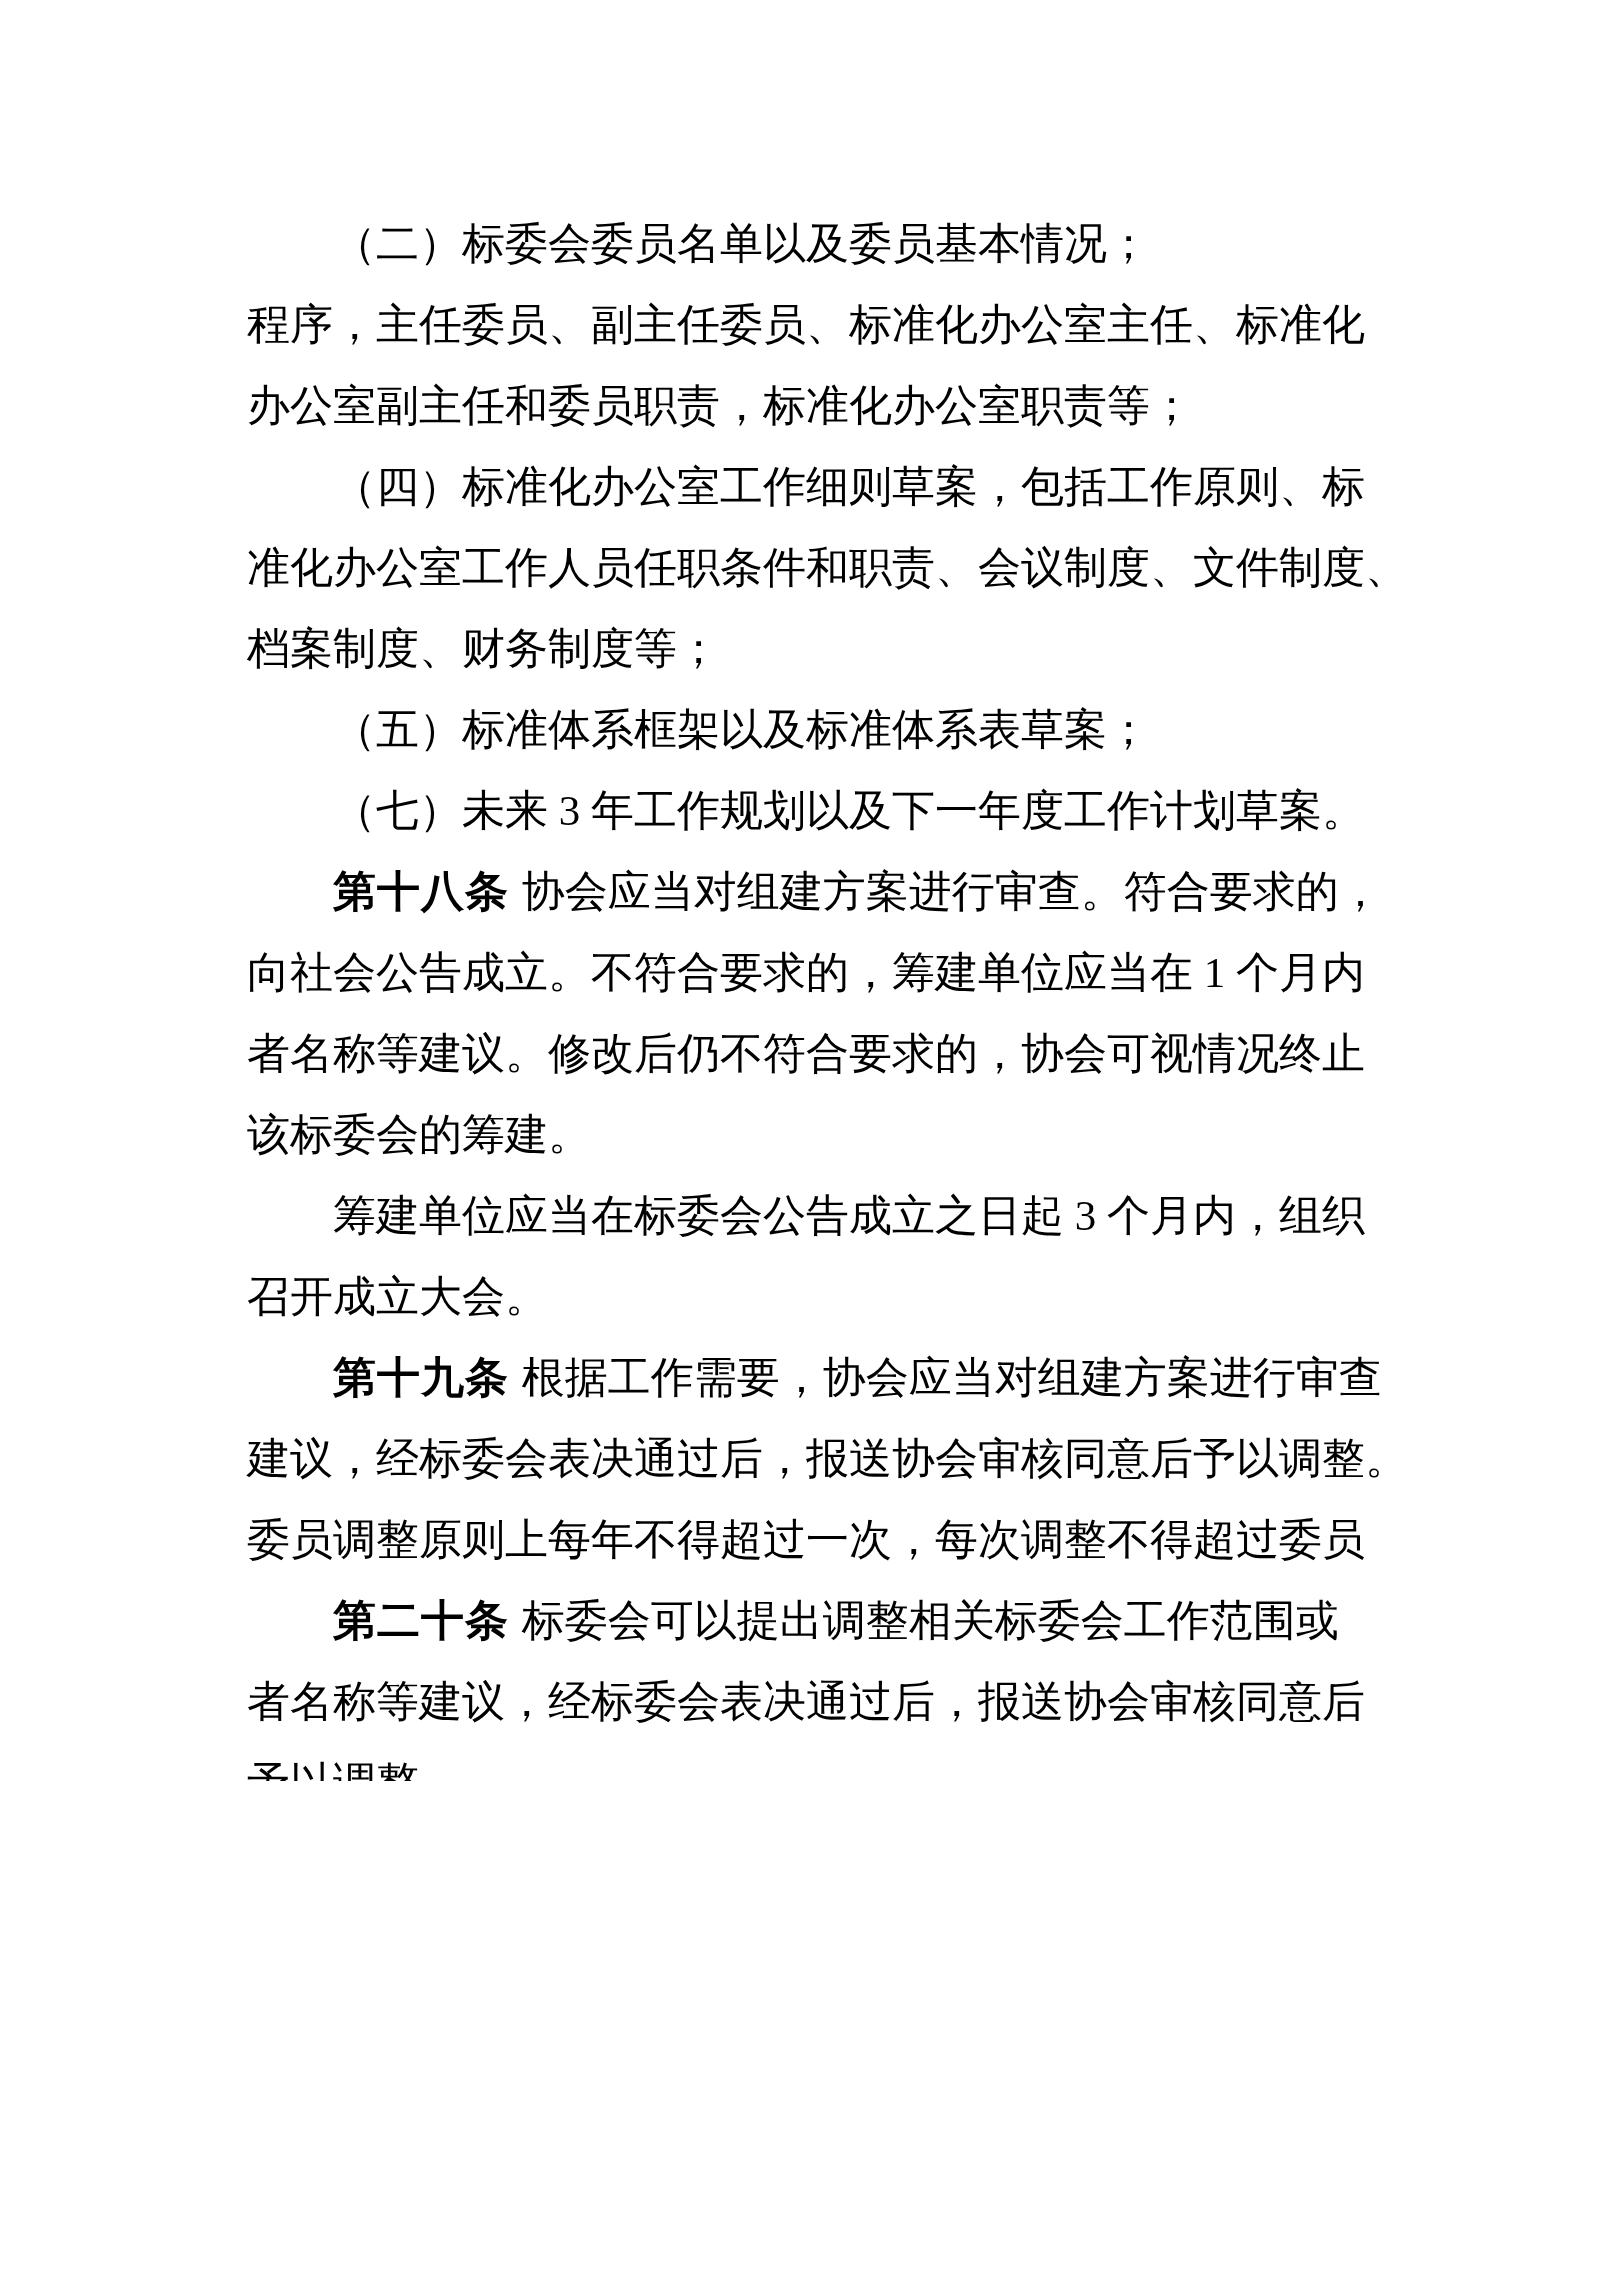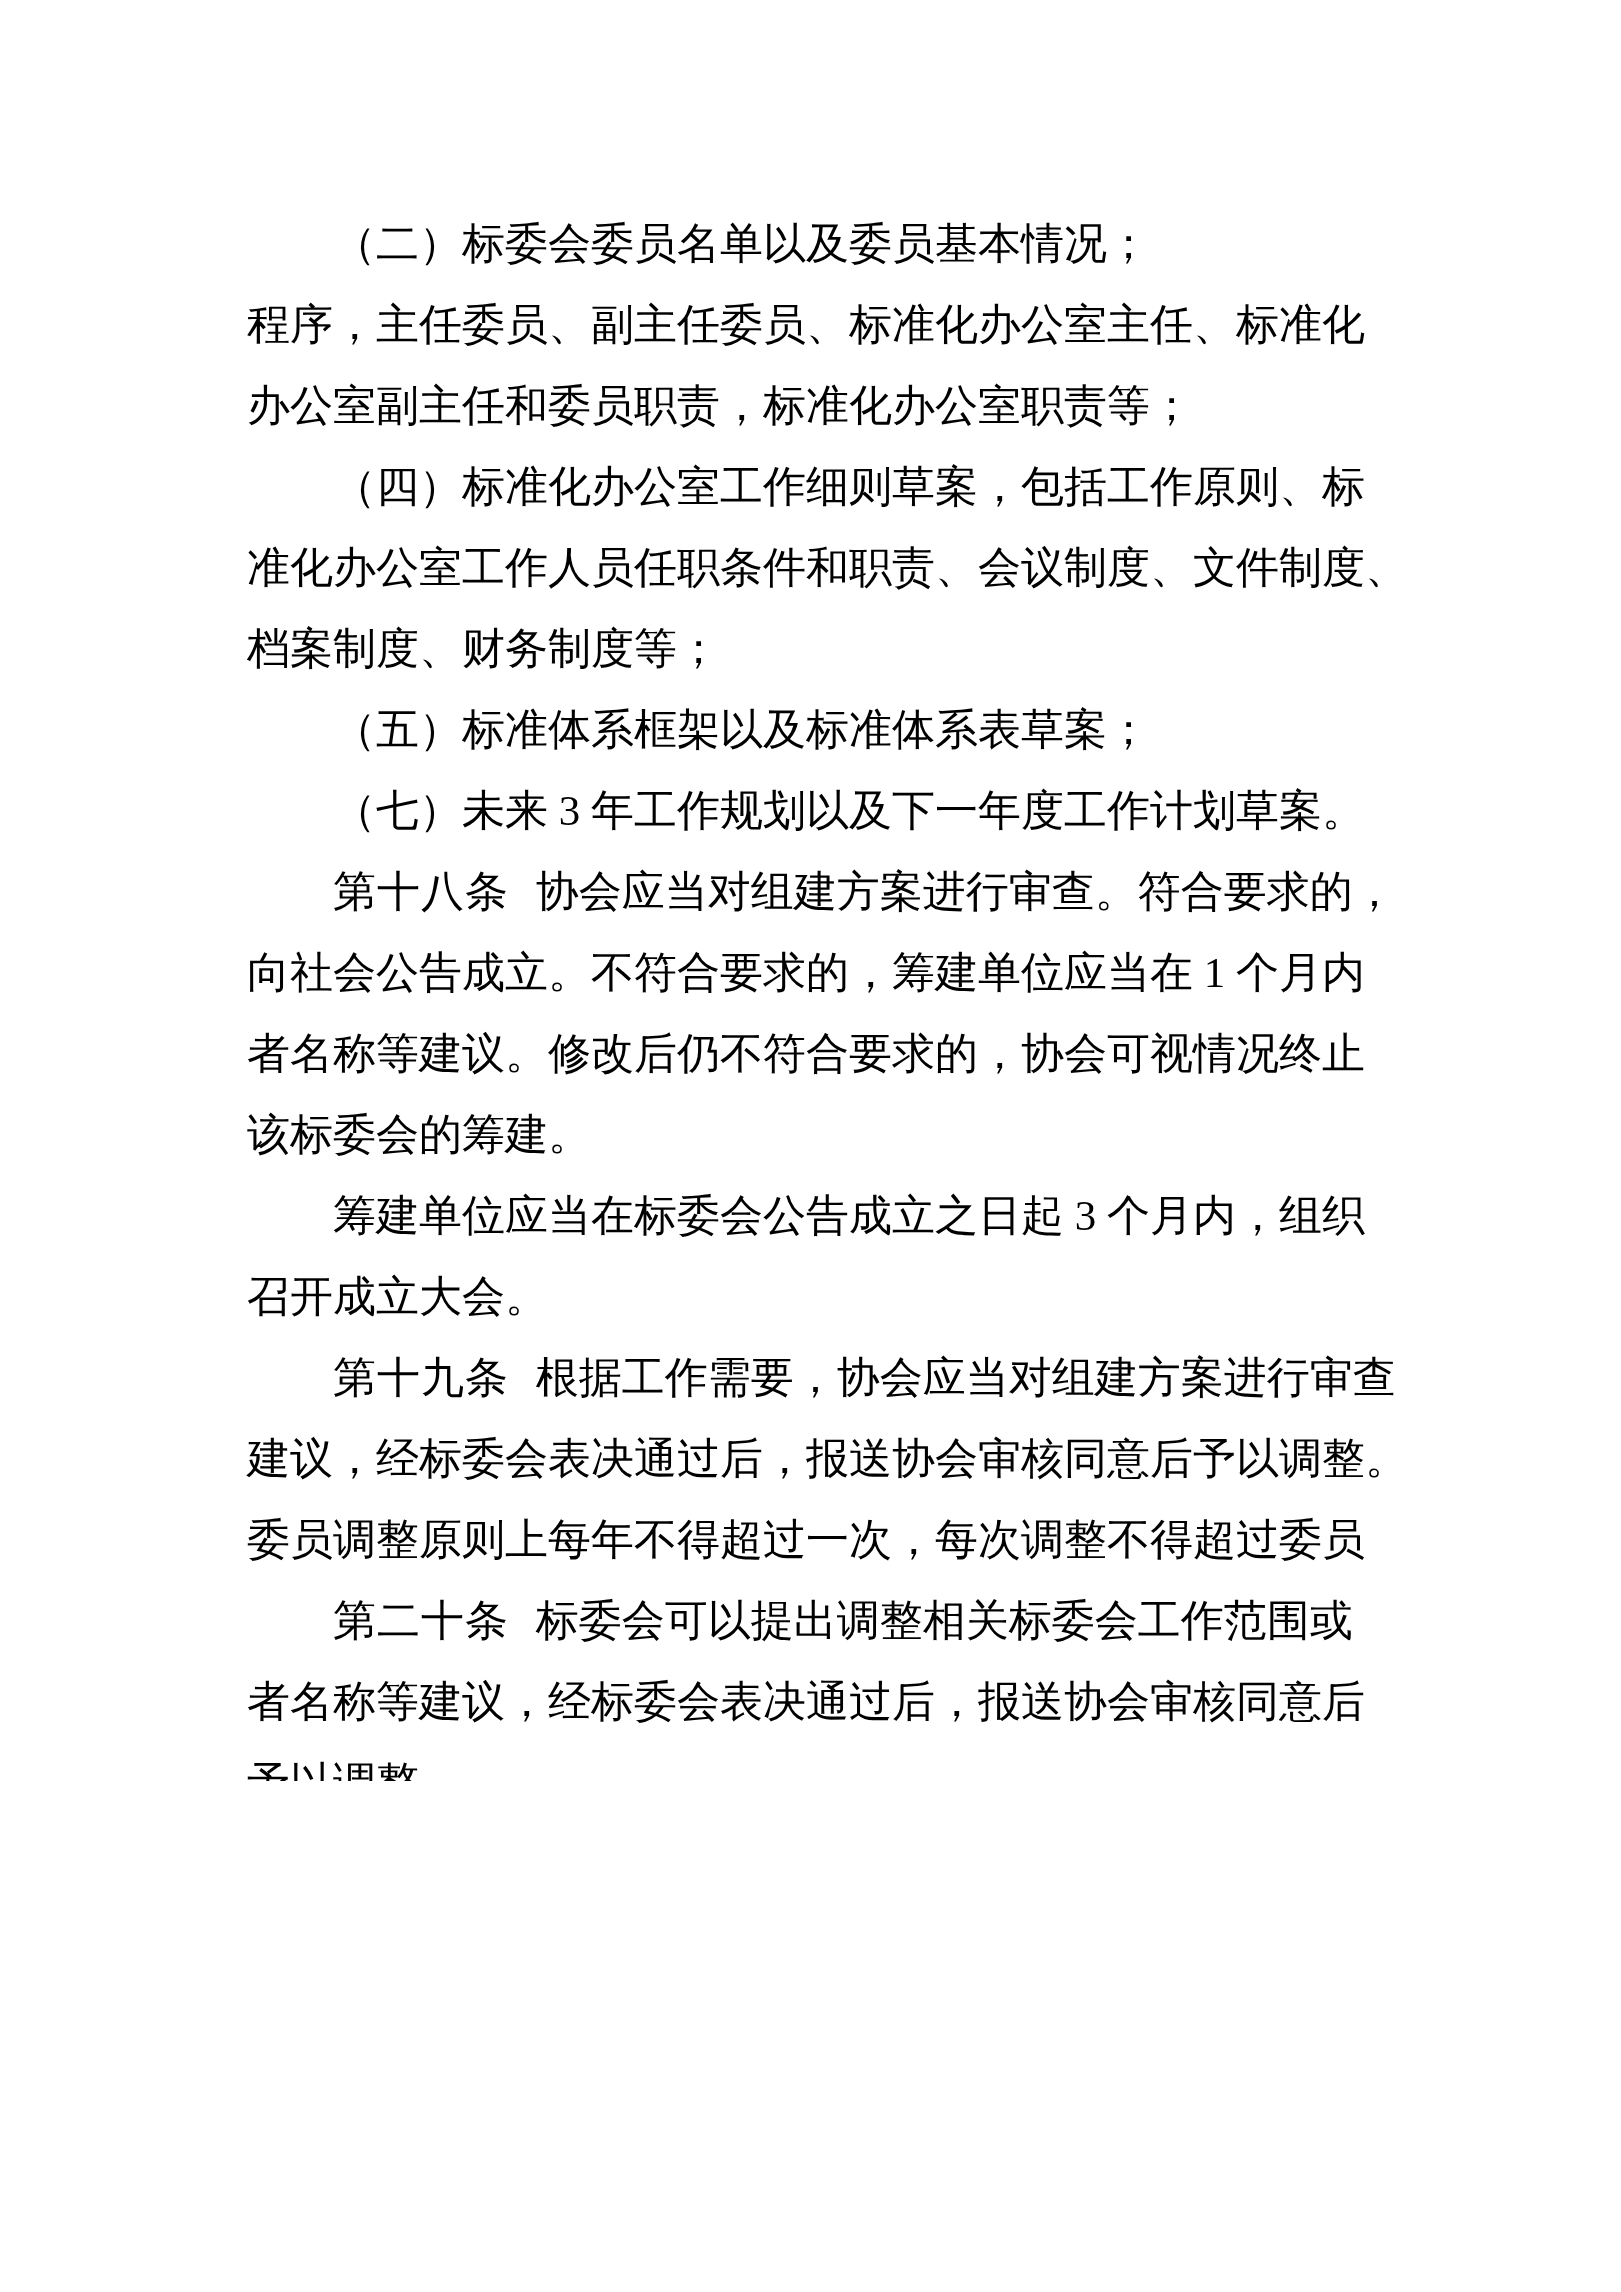--- a/index.html
+++ b/index.html
@@ -29,22 +29,22 @@
     white-space: nowrap;
   }
   .line.indent {
     padding-left: 86px;
   }
   .run {
     font-family: "Liberation Serif", "DejaVu Serif", serif;
   }
   .run.bold {
     font-family: "Liberation Sans", "DejaVu Sans", sans-serif;
-    font-weight: 400;
-    margin-right: 16px;
+    font-weight: 700;
+    margin-right: 2px;
     letter-spacing: 1px;
   }
   .page-footer {
     position: absolute;
     left: 0;
     top: 2082px;
     width: 100%;
     text-align: center;
     font-family: "Liberation Sans", "DejaVu Sans", sans-serif;
     font-size: 30px;

